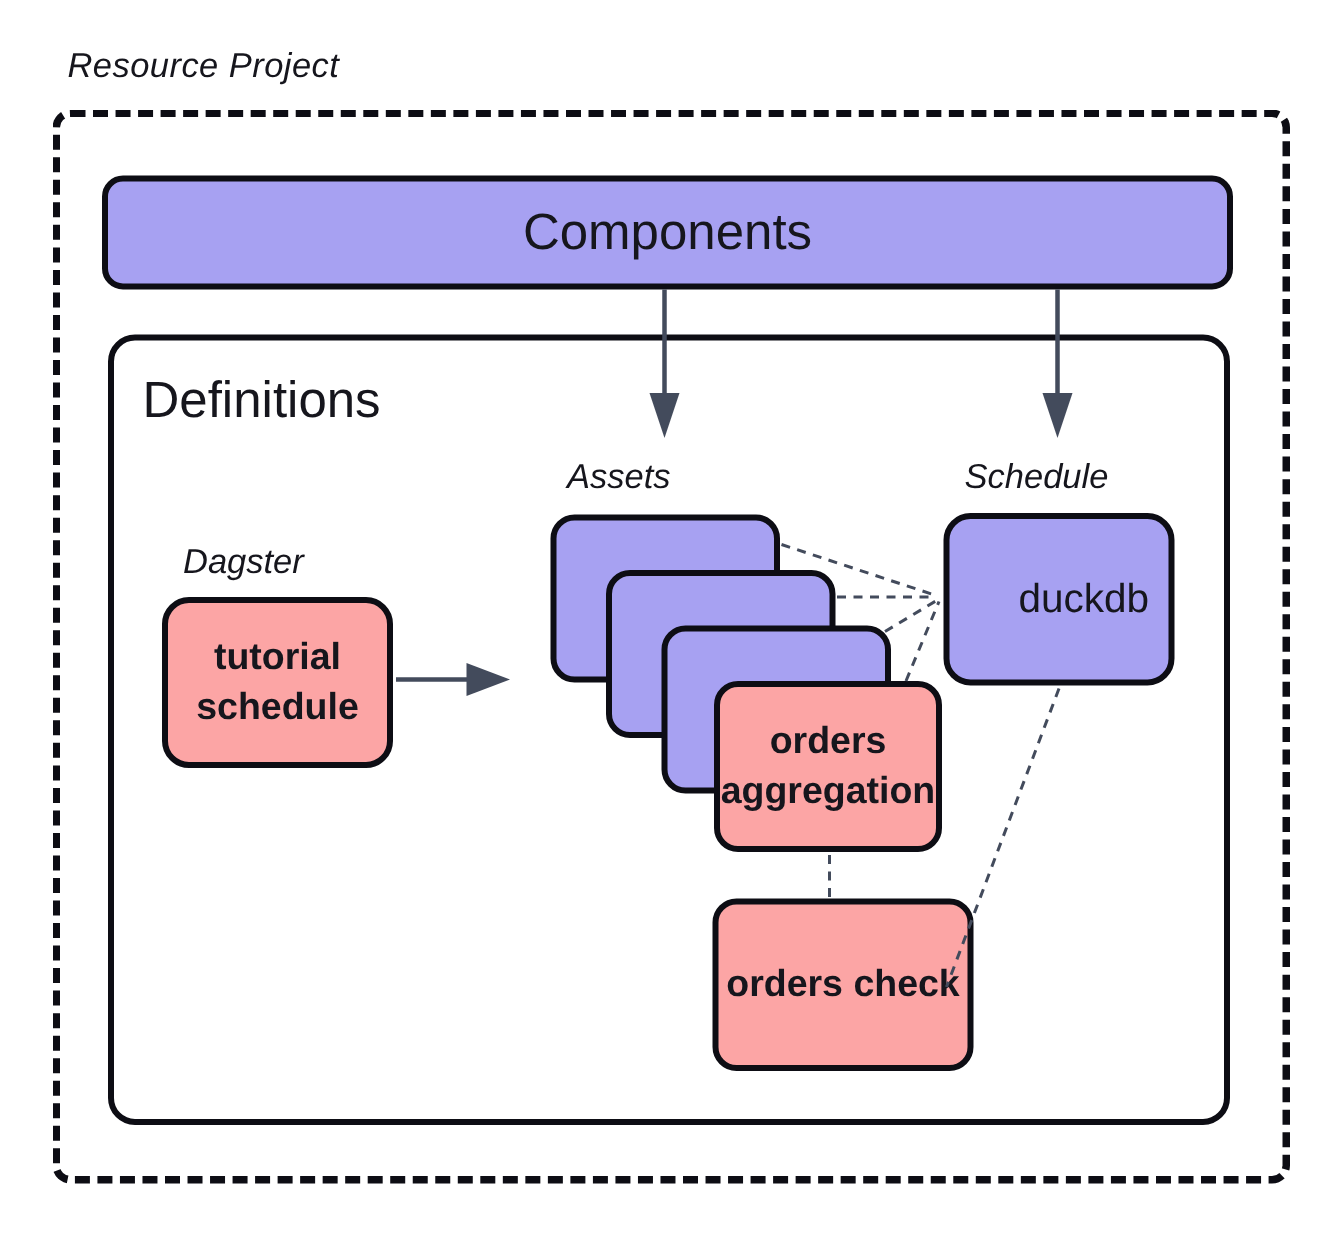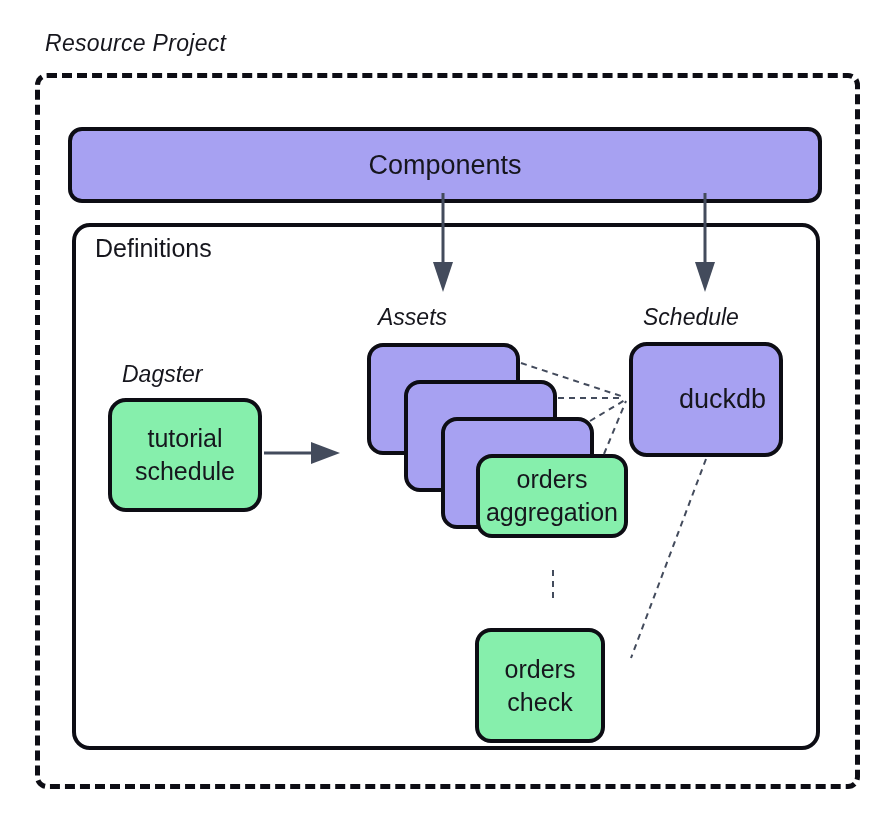--- a/index.html
+++ b/index.html
@@ -31,33 +31,32 @@
     border: 5px dashed var(--outline, #0d0d14);
     border-radius: 12px;
   }
   .components-bar {
     left: 68px; top: 117px;
     width: 746px; height: 68px;
     background: var(--purple, #a7a1f2);
     border: 4px solid var(--outline, #0d0d14);
     border-radius: 14px;
     display: flex; align-items: center; justify-content: center;
-    font-size: 27px;
-    margin-top: 10px;
+    font-size: 34px;
   }
   .definitions-box {
     left: 72px; top: 223px;
     width: 740px; height: 519px;
     background: #ffffff;
     border: 4px solid var(--outline, #0d0d14);
     border-radius: 18px;
   }
   .definitions-label {
-    left: 95px; top: 234px;
-    font-size: 25px;
+    left: 95px; top: 248px;
+    font-size: 34px;
   }
   .group-label {
     font-size: 23px;
     font-style: italic;
     font-weight: 500;
     text-align: right;
   }
   .label-schedule   { left: 122px; top: 361px; }
   .label-assets     { left: 378px; top: 304px; }
   .label-resource   { left: 643px; top: 304px; }
@@ -65,30 +64,30 @@
 
   .node {
     border: 4px solid var(--outline, #0d0d14);
     border-radius: 16px;
     display: flex; align-items: center; justify-content: center;
     text-align: center;
     font-size: 25px;
     line-height: 33px;
     box-sizing: border-box;
   }
-  .node.white  { background: #86efac; }
+  .node.white  { background: #fca5a5; font-weight: bold; }
   .node.purple { background: var(--purple, #a7a1f2); }
 
   .node-schedule  { left: 108px; top: 398px; width: 154px; height: 114px; border-radius: 18px; }
   .stack-1        { left: 367px; top: 343px; width: 153px; height: 112px; }
   .stack-2        { left: 404px; top: 380px; width: 153px; height: 112px; }
   .stack-3        { left: 441px; top: 417px; width: 153px; height: 112px; }
-  .node-agg       { left: 476px; top: 454px; width: 152px; height: 84px; }
+  .node-agg       { left: 476px; top: 454px; width: 152px; height: 114px; }
   .node-duckdb    { left: 629px; top: 342px; width: 154px; height: 115px; border-radius: 18px; font-size: 27px; padding-left: 33px; }
-  .node-check     { left: 475px; top: 628px; width: 130px; height: 115px; }
+  .node-check     { left: 475px; top: 599px; width: 174px; height: 115px; }
 
   .wire-layer {
     left: 0; top: 0;
     width: 896px; height: 825px;
     pointer-events: none;
   }
   .arrow-line { stroke: var(--connector, #434b5c); stroke-width: 3; fill: none; }
   .arrow-head { fill: var(--connector, #434b5c); stroke: none; }
   .dash-line  { stroke: var(--connector, #434b5c); stroke-width: 2; fill: none; stroke-dasharray: 6 5; }
 </style>

